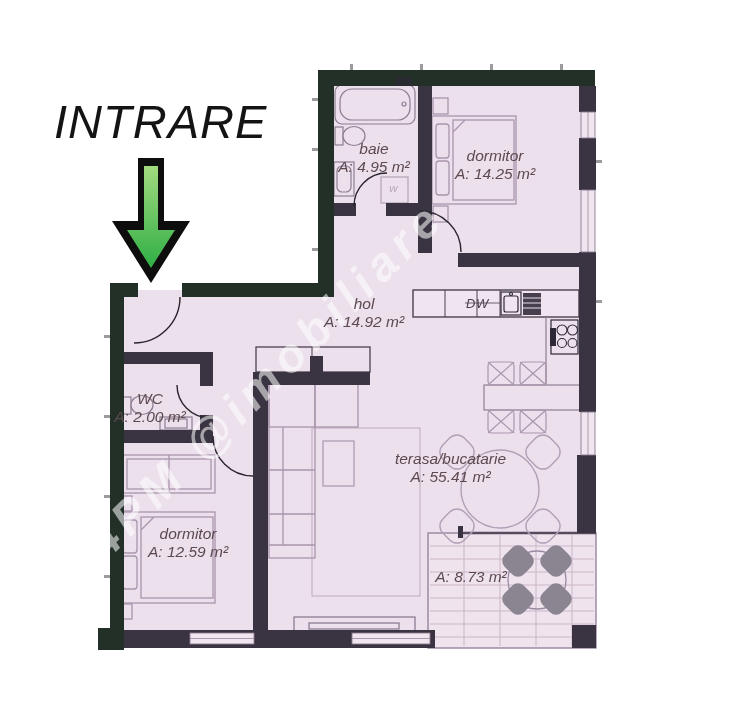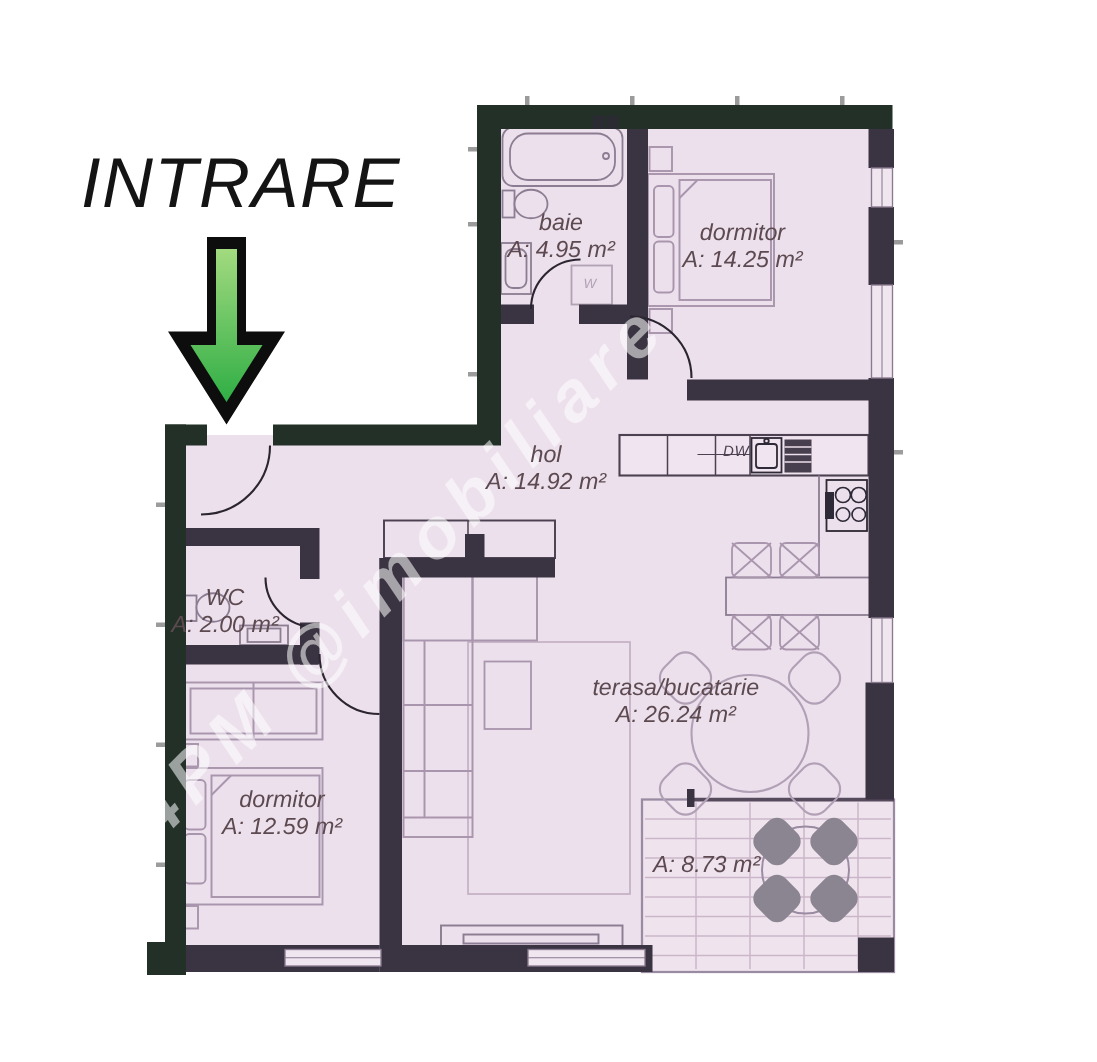--- a/index.html
+++ b/index.html
@@ -4,21 +4,21 @@
 <style>
   html,body{margin:0;padding:0;background:#ffffff;}
   #stage{position:relative;width:731px;height:708px;background:#ffffff;overflow:hidden;
          font-family:"Liberation Sans",sans-serif;font-style:italic;}
   #plan-svg{position:absolute;left:0;top:0;}
   .entrance-label{position:absolute;left:54px;top:94px;width:220px;font-size:47px;
     font-weight:400;color:#141414;letter-spacing:1px;}
   .room-label{position:absolute;text-align:center;color:#5d4a50;font-size:15.5px;
     line-height:18px;}
   .room-label .rname,.room-label .rarea{display:block;}
-  .appliance-label{position:absolute;color:#4c4150;font-size:10px;letter-spacing:0.5px;margin-left:16px;}
+  .appliance-label{position:absolute;color:#4c4150;font-size:13px;letter-spacing:0.5px;}
   .washer-label{position:absolute;color:#b2a2b4;font-size:9px;}
   .watermark{position:absolute;left:88px;top:500px;width:520px;
     transform:rotate(-45deg);transform-origin:30px 30px;
     font-size:47px;font-weight:700;letter-spacing:7px;
     color:rgba(255,255,255,0.55);white-space:nowrap;pointer-events:none;}
 </style>
 </head>
 <body>
 
 <div id="stage">
@@ -311,21 +311,21 @@
   <span class="rarea">A: 2.00 m²</span>
 </div>
 
 <div class="room-label" style="left:128px;top:525px;width:120px;">
   <span class="rname">dormitor</span>
   <span class="rarea">A: 12.59 m²</span>
 </div>
 
 <div class="room-label" style="left:378px;top:450px;width:145px;">
   <span class="rname">terasa/bucatarie</span>
-  <span class="rarea">A: 26.24 m²</span>
+  <span class="rarea">A: 55.41 m²</span>
 </div>
 
 <div class="room-label" style="left:411px;top:568px;width:120px;">
   <span class="rarea">A: 8.73 m²</span>
 </div>
 
 <div class="appliance-label" style="left:466px;top:296px;">DW</div>
 
 <div class="washer-label" style="left:389px;top:184px;">W</div>
 

